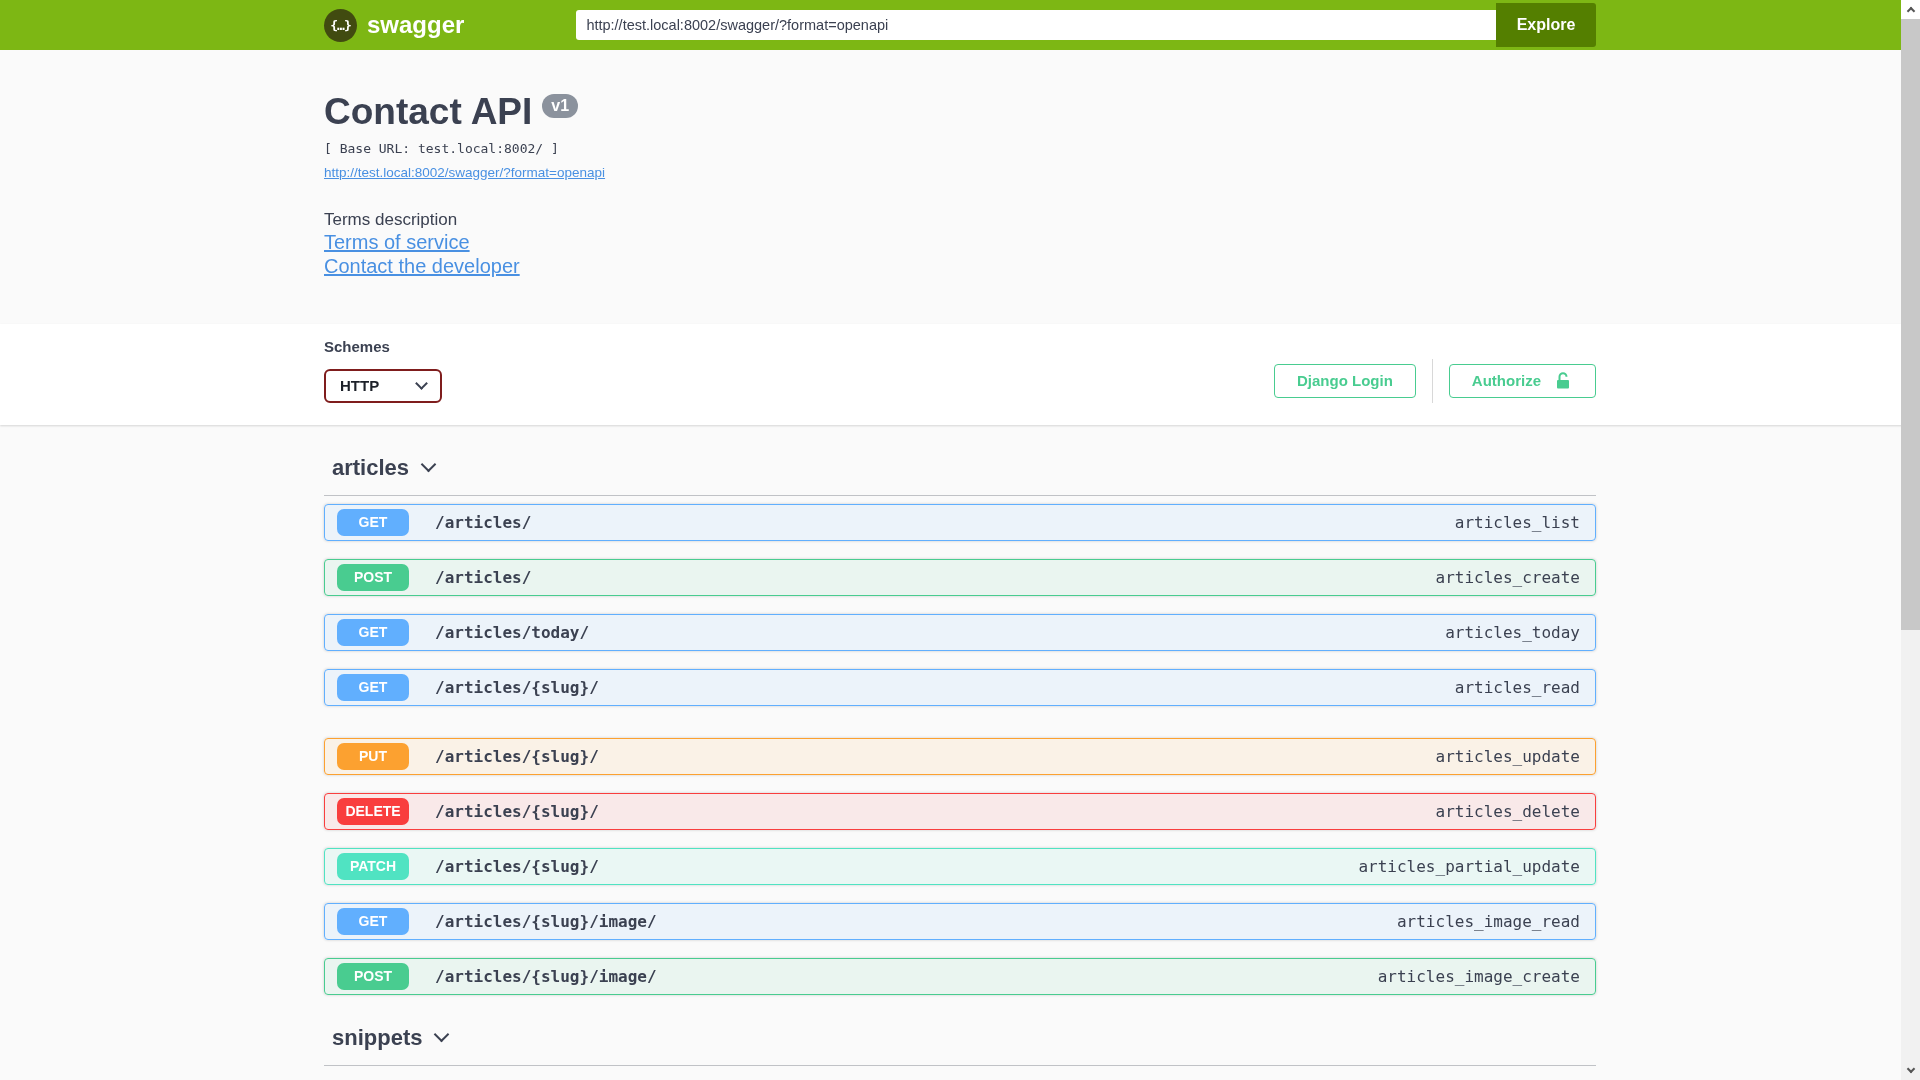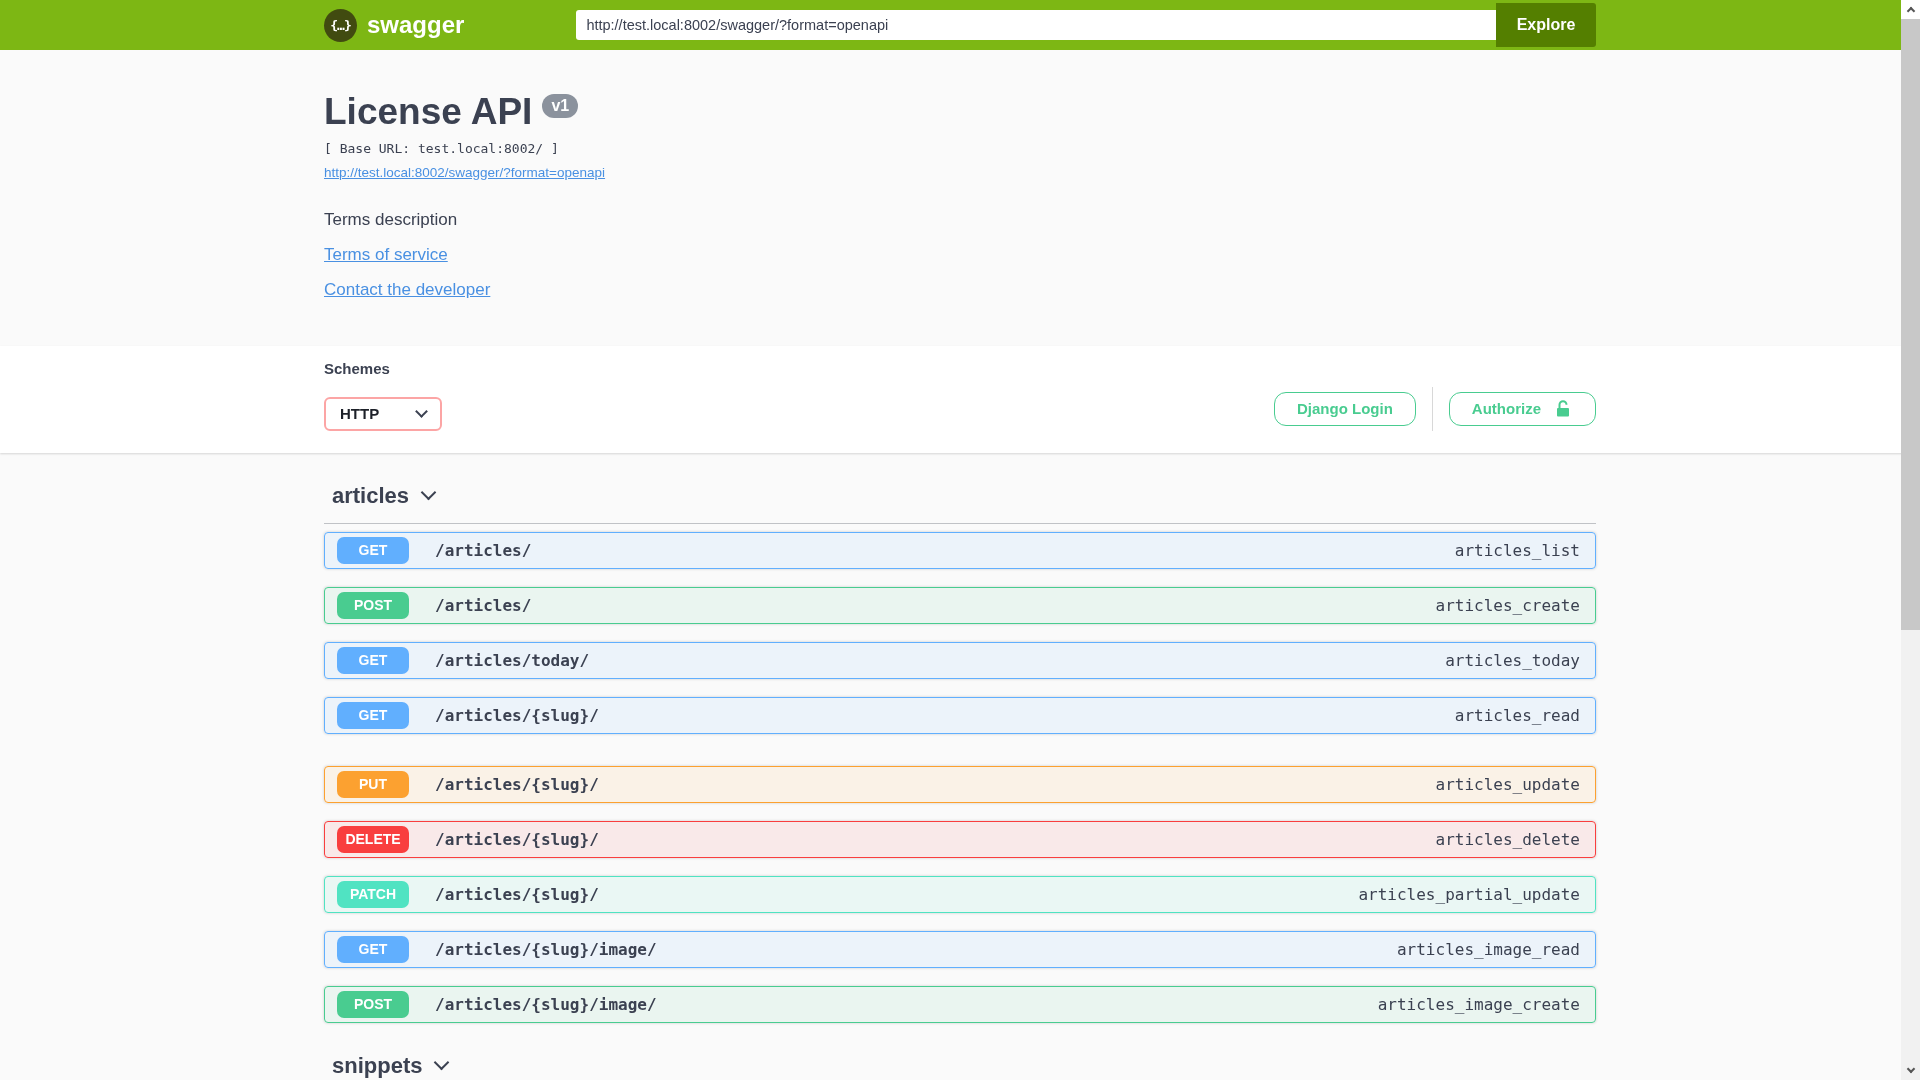--- a/index.html
+++ b/index.html
@@ -44,42 +44,42 @@
   .api-title { margin: 0; font-size: 37px; font-weight: bold; color: #3b4151; line-height: 1.1; }
   .version-badge {
     margin-left: 10px; margin-top: 2px;
     background: #8b929d; color: #fff;
     font-size: 16px; font-weight: bold;
     padding: 3px 9px; border-radius: 14px;
   }
   .base-url { font-family: "DejaVu Sans Mono", monospace; font-size: 13px; margin-top: 8px; color: #3b4151; }
   .spec-link { display: inline-block; margin-top: 9px; font-size: 13.5px; color: #4990e2; text-decoration: underline; }
   .api-description { margin-top: 29px; font-size: 17px; color: #3b4151; }
-  .info-link { display: block; margin-top: 15px; font-size: 17px; color: #4990e2; text-decoration: underline; width: fit-content; }
+  .info-link { display: block; margin-top: 1px; font-size: 20px; color: #4990e2; text-decoration: underline; width: fit-content; }
   .license-line { margin-top: 15px; font-size: 17px; color: #3b4151; }
 
   
   .scheme-section { background: #fff; box-shadow: 0 1px 2px 0 rgba(0,0,0,.15); padding: 14px 0 22px 0; }
   .scheme-row { display: flex; justify-content: space-between; align-items: flex-end; }
   .schemes-label { font-size: 15px; font-weight: bold; color: #3b4151; display: block; }
   .schemes-select {
-    margin-top: 20px; width: 118px; height: 34px;
-    border: 2px solid #fca5a5; border-radius: 6px; background: #fff;
+    margin-top: 14px; width: 118px; height: 34px;
+    border: 2px solid #7f1d1d; border-radius: 6px; background: #fff;
     display: flex; align-items: center; justify-content: space-between;
     padding: 0 14px; cursor: pointer;
   }
   .schemes-select .sel-value { font-weight: bold; font-size: 15px; color: #1d2129; }
   .chev {
     display: inline-block; width: 9px; height: 9px;
     border-right: 2px solid #3b4151; border-bottom: 2px solid #3b4151;
     transform: rotate(45deg); margin-top: -5px;
   }
   .auth-wrapper { display: flex; align-items: center; }
   .auth-btn {
-    height: 34px; background: transparent; border: 1.5px solid #49cc90; border-radius: 12px;
+    height: 34px; background: transparent; border: 1.5px solid #49cc90; border-radius: 4px;
     color: #49cc90; font-weight: bold; font-size: 15px; font-family: "Liberation Sans", sans-serif;
     padding: 0 22px; display: flex; align-items: center; gap: 12px; cursor: pointer;
   }
   .auth-divider { width: 1px; height: 44px; background: #d8d8d8; margin: 0 16px; }
 
   
   .tag-section { margin-top: 30px; }
   .tag-header {
     display: flex; align-items: center; gap: 14px;
     font-size: 22px; font-weight: bold; color: #3b4151;
@@ -135,21 +135,21 @@
     <div class="search-wrap">
       <input class="url-input" type="text" value="http://test.local:8002/swagger/?format=openapi" style="">
       <button class="explore-btn">Explore</button>
     </div>
   </div>
 </div>
 
 <div class="info-section">
   <div class="container">
     <div class="title-row">
-      <h1 class="api-title">License API</h1>
+      <h1 class="api-title">Contact API</h1>
       <span class="version-badge">v1</span>
     </div>
     <div class="base-url">[ Base URL: test.local:8002/ ]</div>
     <a class="spec-link" href="#">http://test.local:8002/swagger/?format=openapi</a>
     <div class="api-description">Terms description</div>
     <a class="info-link" href="#">Terms of service</a>
     <a class="info-link" href="#">Contact the developer</a>
   </div>
 </div>
 

